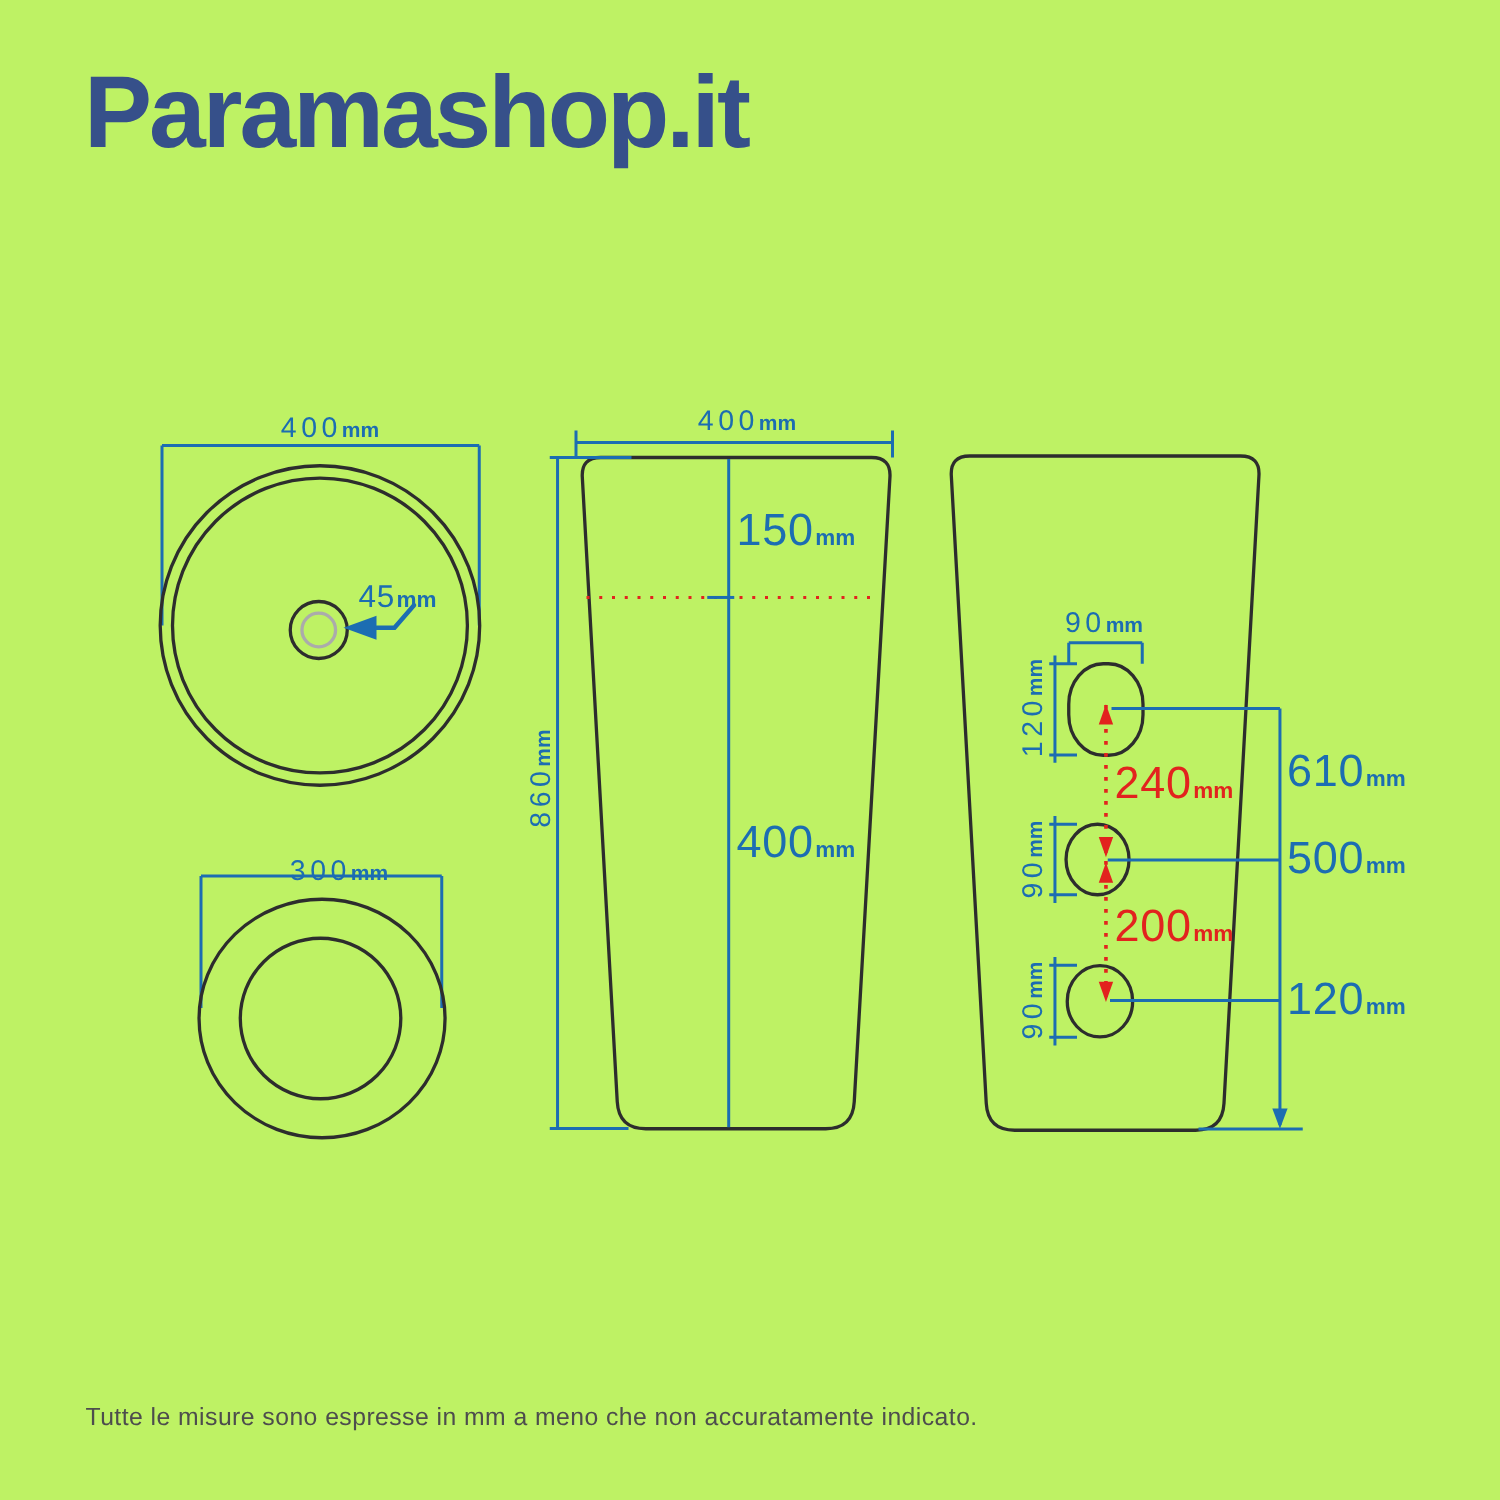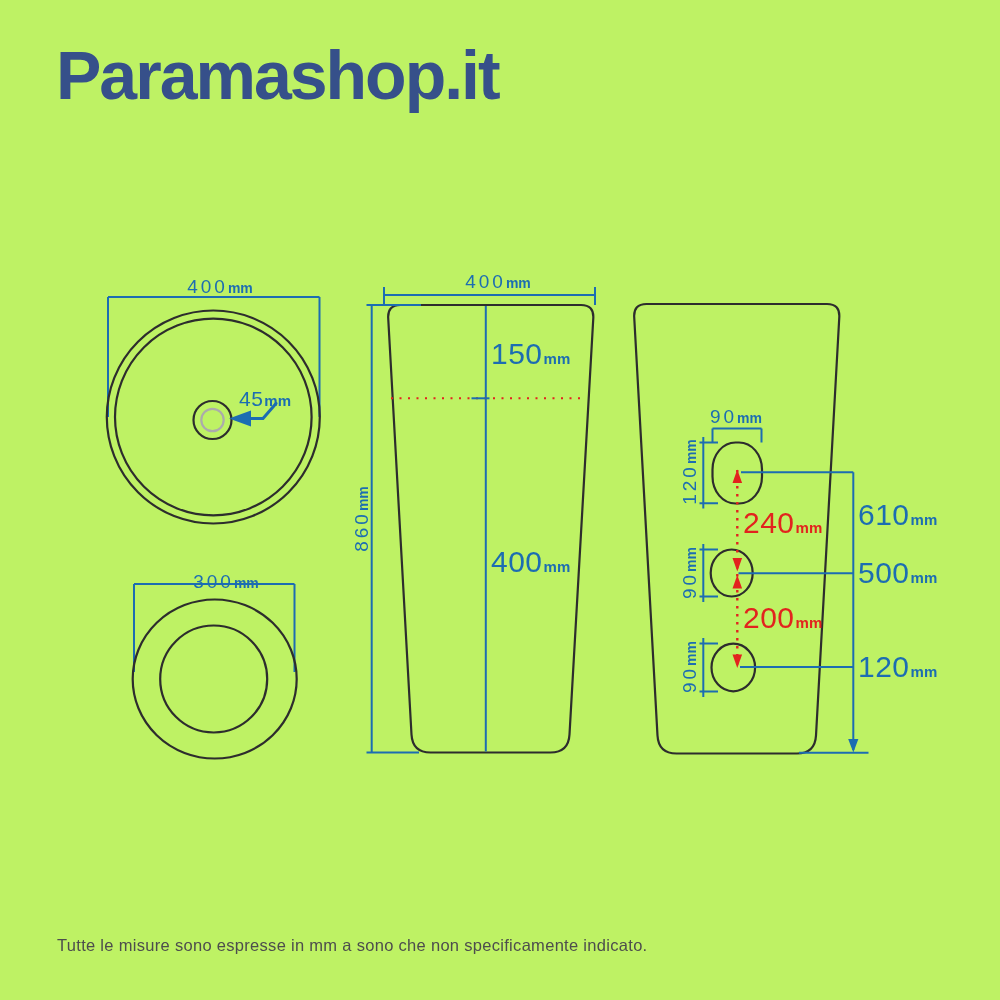--- a/index.html
+++ b/index.html
@@ -154,15 +154,15 @@
   <div class="dim vcenter" style="left:858px;top:476px;margin-top:39px;">
     <span class="val">610</span><span class="unit">mm</span>
   </div>
   <div class="dim vcenter" style="left:858px;top:573px;">
     <span class="val">500</span><span class="unit">mm</span>
   </div>
   <div class="dim vcenter" style="left:858px;top:667px;">
     <span class="val">120</span><span class="unit">mm</span>
   </div>
 
-  <div class="footer-line" style="top:936px;">Tutte le misure sono espresse in mm a sono che non specificamente indicato.</div>
+  <div class="footer-line" style="top:936px;">Tutte le misure sono espresse in mm a meno che non accuratamente indicato.</div>
 
 </div>
 
 </body></html>

